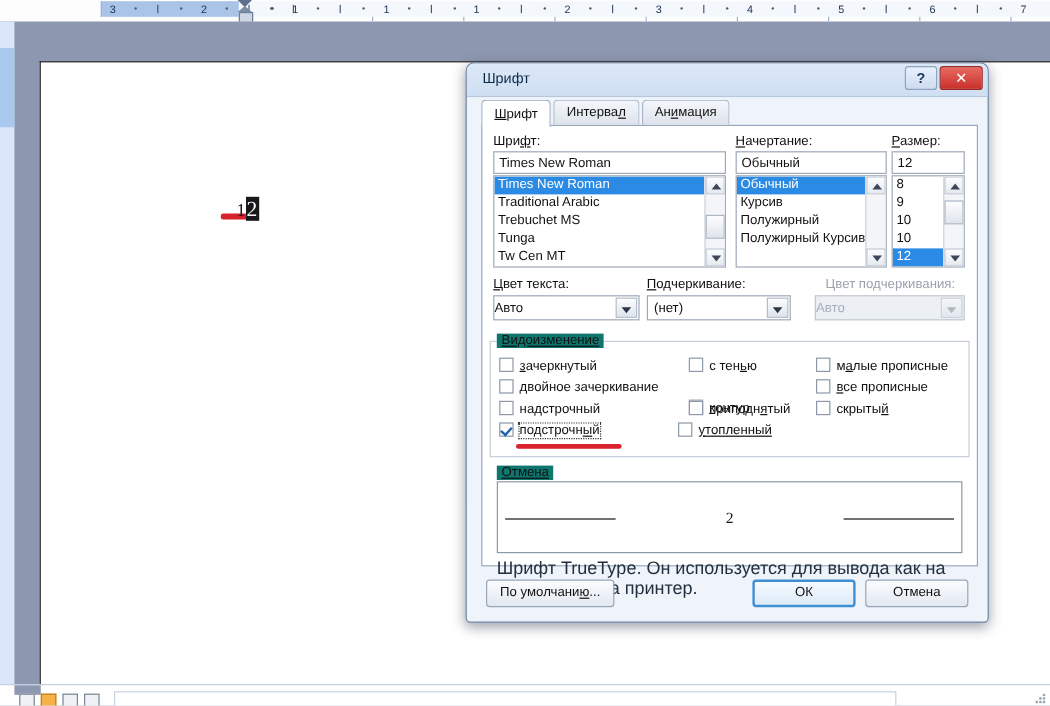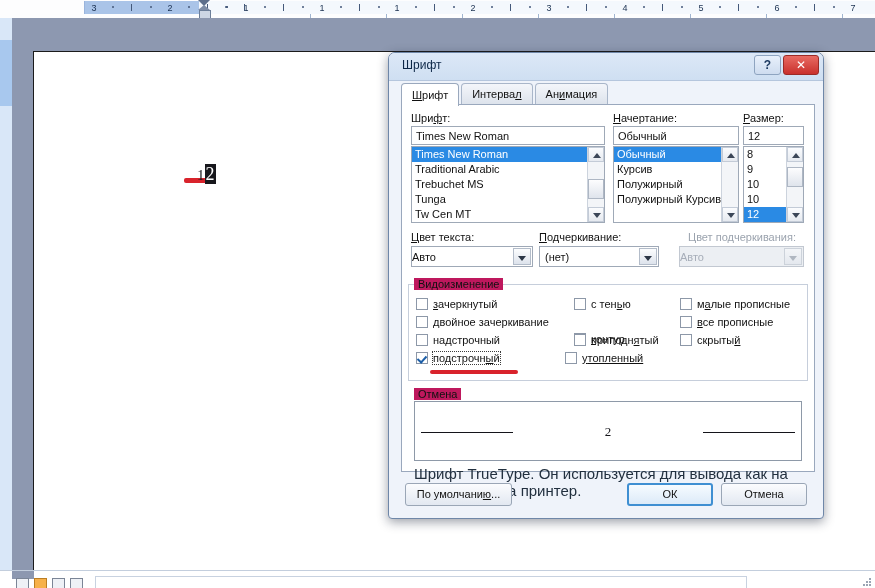--- a/index.html
+++ b/index.html
@@ -183,21 +183,21 @@
     position:absolute;left:4px;top:7px;width:0;height:0;
     border-left:4px solid transparent;border-right:4px solid transparent;border-top:5px solid #2b3646;
   }
   .combo.disabled{background:#eceff3;border-color:#c2c8d1;}
   .combo.disabled .cval{color:#a7aeb9;}
   .combo.disabled .cbtn{background:linear-gradient(#f3f5f8,#e4e8ee);border-color:#ccd2da;}
   .combo.disabled .cbtn i{border-top-color:#b0b7c1;}
 
   .groupbox{position:absolute;border:1px solid #c6cedb;box-sizing:border-box;}
   .group-title{
-    position:absolute;background:#be185d;padding:0 4px;font-size:11px;color:#111;
+    position:absolute;background:#0f766e;padding:0 4px;font-size:11px;color:#111;text-decoration:underline;
   }
 
   .chk{position:absolute;font-size:11px;color:#111;line-height:13px;white-space:nowrap;}
   .chk .box{
     display:inline-block;width:12px;height:12px;vertical-align:-2px;margin-right:4px;
     background:#ffffff;border:1px solid #8d98a8;box-sizing:border-box;position:relative;
   }
   .chk.checked .box:after{
     content:"";position:absolute;left:2px;top:1px;width:4px;height:7px;
     border:solid #1d5fa8;border-width:0 2px 2px 0;transform:rotate(42deg);

